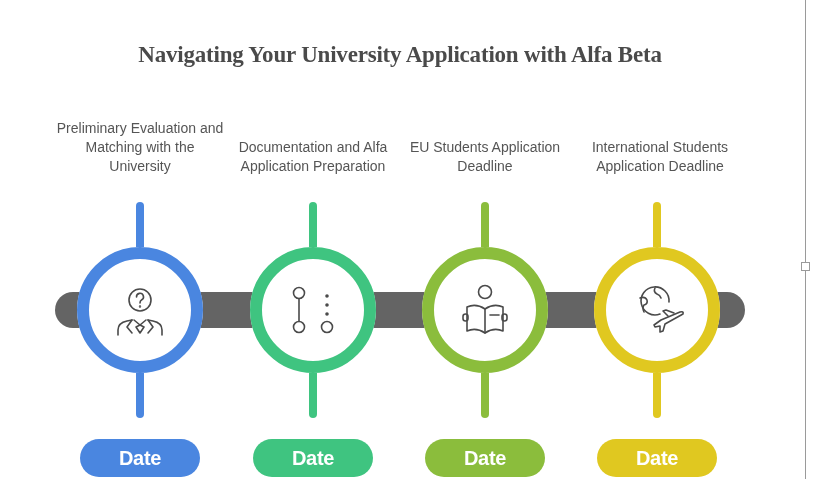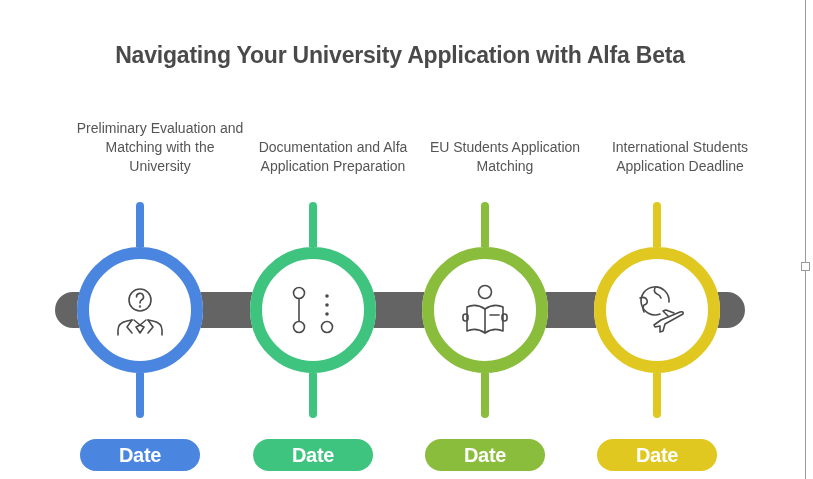--- a/index.html
+++ b/index.html
@@ -5,51 +5,51 @@
   html, body { margin: 0; padding: 0; }
   body {
     width: 813px; height: 479px; position: relative; overflow: hidden;
     background: #ffffff;
     font-family: "Liberation Sans", "DejaVu Sans", sans-serif;
   }
   .title {
     position: absolute; left: 0; width: 800px; top: 42px;
     text-align: center; font-size: 23px; font-weight: bold; color: #4a4a4a;
     letter-spacing: -0.2px;
+    font-family: Liberation Serif, serif;
   }
   .step-label {
     position: absolute; width: 170px; text-align: center;
     font-size: 14px; line-height: 19px; color: #555555;
     display: flex; align-items: flex-end; justify-content: center;
     height: 80px;
-    margin-left: 20px;
   }
   .diagram { position: absolute; left: 0; top: 0; width: 813px; height: 479px; }
   .pill {
-    position: absolute; top: 439px; width: 120px; height: 32px;
+    position: absolute; top: 439px; width: 120px; height: 38px;
     border-radius: 19px; color: #ffffff; font-weight: bold; font-size: 20px;
     display: flex; align-items: center; justify-content: center;
     letter-spacing: -0.3px;
   }
   .right-rule {
     position: absolute; left: 805px; top: 0; width: 1px; height: 479px; background: #9a9a9a;
   }
   .right-handle {
     position: absolute; left: 801px; top: 262px; width: 9px; height: 9px;
     border: 1px solid #9a9a9a; background: #ffffff; box-sizing: border-box;
   }
 </style>
 </head>
 <body>
 
 <div class="title">Navigating Your University Application with Alfa Beta</div>
 
 <div class="step-label" style="left:55px; top:96px;">Preliminary Evaluation and Matching with the University</div>
 <div class="step-label" style="left:228px; top:96px; padding-bottom:0;">Documentation and Alfa Application Preparation</div>
-<div class="step-label" style="left:400px; top:96px;">EU Students Application Matching</div>
+<div class="step-label" style="left:400px; top:96px;">EU Students Application Deadline</div>
 <div class="step-label" style="left:575px; top:96px;">International Students Application Deadline</div>
 
 <svg class="diagram" width="813" height="479" viewBox="0 0 813 479" xmlns="http://www.w3.org/2000/svg">
 
   <g>
     <rect x="55" y="292" width="690" height="36" rx="18" fill="#646464"></rect>
   </g>
 
   <g>
     <line x1="140" y1="206" x2="140" y2="414" stroke="#4a86e0" stroke-width="8" stroke-linecap="round"></line>

